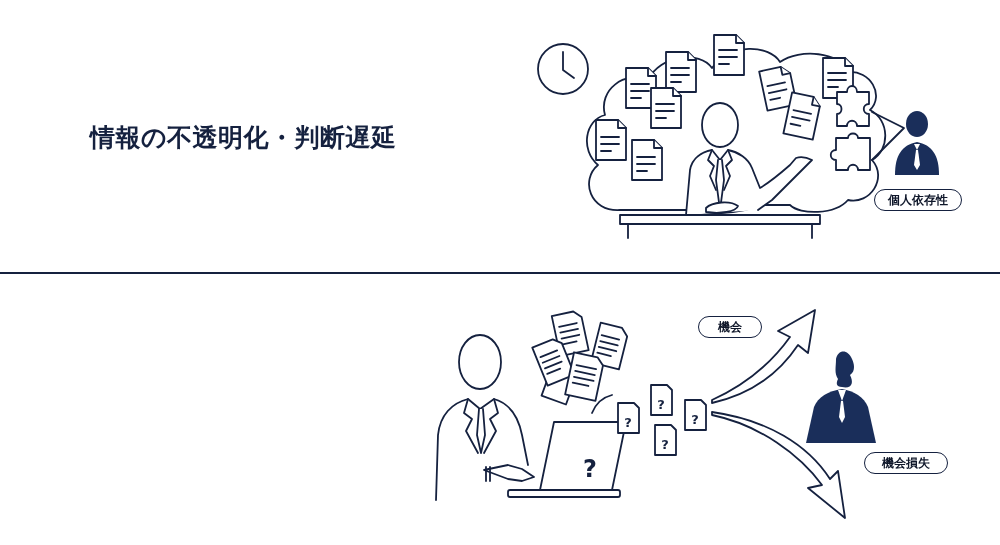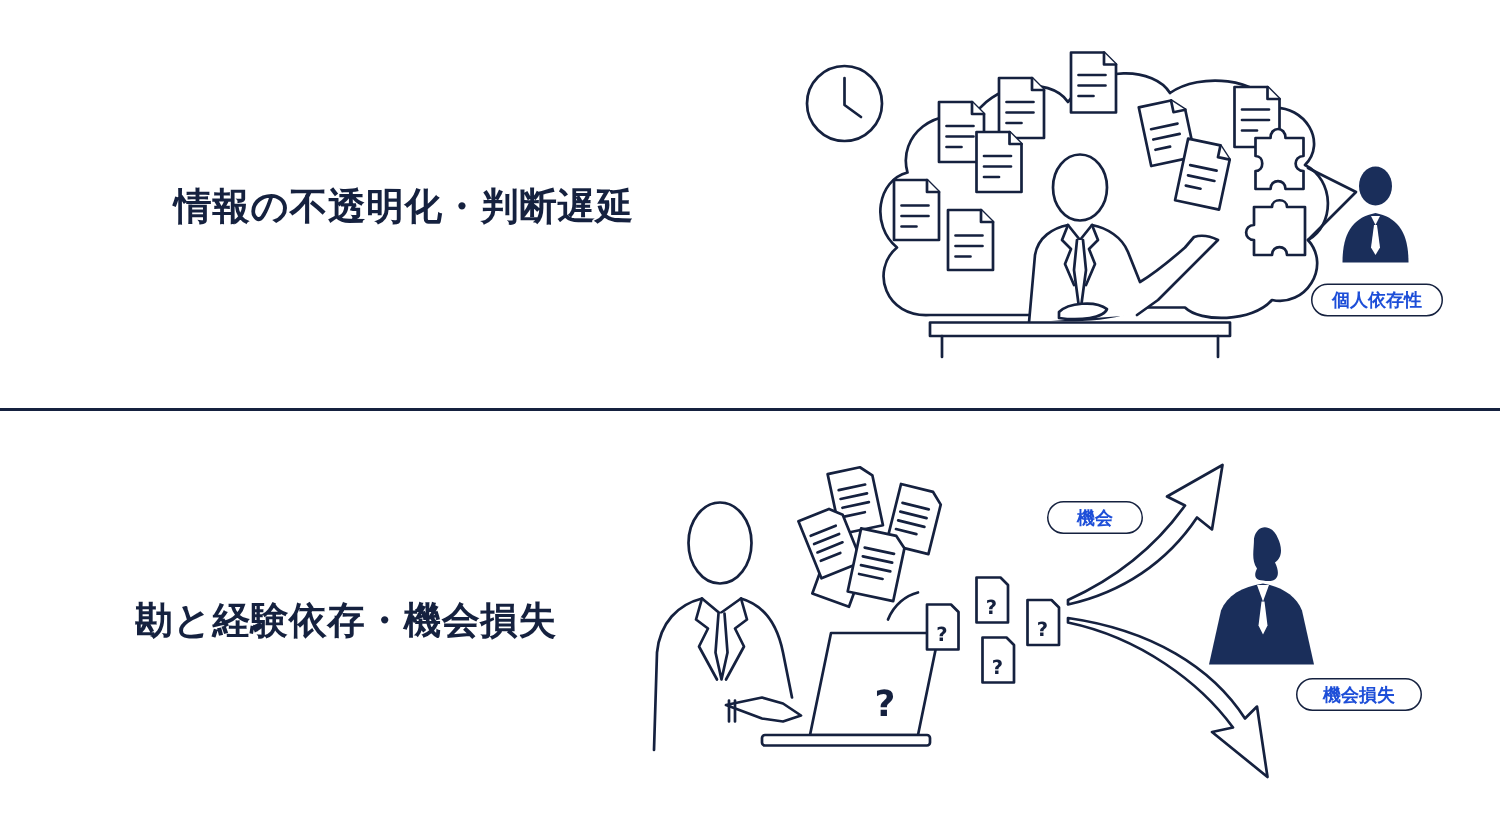--- a/index.html
+++ b/index.html
@@ -3,24 +3,24 @@
 <meta charset="utf-8">
 <style>
   html, body { margin: 0; padding: 0; background: #ffffff; }
   body { width: 1000px; height: 545px; position: relative; overflow: hidden;
          font-family: "DejaVu Sans", "Liberation Sans", sans-serif; color: #15213f; }
   .panel { position: absolute; left: 0; width: 1000px; }
   #panel-top { top: 0; height: 270px; }
   #panel-bottom { top: 275px; height: 270px; }
   .divider { position: absolute; left: 0; top: 272px; width: 1000px; height: 2px; background: #15213f; }
   .heading { position: absolute; font-weight: bold; font-size: 25px; letter-spacing: 0.5px; color: #15213f; white-space: nowrap; }
-  #heading-top { left: 90px; top: 121px; margin-left: 26px; }
+  #heading-top { left: 90px; top: 121px; }
   #heading-bottom { left: 90px; top: 122px; }
   .pill { position: absolute; border: 1.6px solid #15213f; border-radius: 12px; background: #fff;
-          font-size: 12px; font-weight: bold; color: #1d4ed8; text-align: center; line-height: 20px; height: 20px; white-space: nowrap; }
+          font-size: 12px; font-weight: bold; color: #0f172a; text-align: center; line-height: 20px; height: 20px; white-space: nowrap; }
   svg.art { position: absolute; left: 0; top: 0; overflow: visible; }
 </style>
 </head>
 <body>
 
 <div class="panel" id="panel-top">
   <div class="heading" id="heading-top">情報の不透明化・判断遅延</div>
 
   <svg class="art" width="1000" height="270" viewBox="0 0 1000 270">
     <g fill="none" stroke="#15213f" stroke-width="1.8" stroke-linejoin="round" stroke-linecap="round">
@@ -120,21 +120,20 @@
       <path d="M916 150 L914 165 L917 170 L920 165 L918 150 Z" fill="#fff"></path>
     </g>
   </svg>
 
   <div class="pill" style="left:874px; top:189px; width:86px;">個人依存性</div>
 </div>
 
 <div class="divider"></div>
 
 <div class="panel" id="panel-bottom">
-  <div class="heading" id="heading-bottom">勘と経験依存・機会損失</div>
 
   <svg class="art" width="1000" height="270" viewBox="0 0 1000 270">
     <g fill="none" stroke="#15213f" stroke-width="1.8" stroke-linejoin="round" stroke-linecap="round">
 
       <g fill="#fff">
         <ellipse cx="480" cy="87" rx="21" ry="27"></ellipse>
         <path d="M436 225 L438 160 C440 140 452 128 468 124 L480 134 L494 124 C508 128 518 140 522 160 L528 190"></path>
         <path d="M468 124 L464 138 L472 144 L466 156 L478 178 M494 124 L498 138 L490 144 L496 156 L484 178"></path>
         <path d="M479 134 L477 160 L481 178 L485 160 L483 134"></path>
         <path d="M484 195 L508 190 L522 194 L534 202 L522 206 L508 204 Z"></path>
@@ -197,15 +196,15 @@
     </g>
 
     <g fill="#1a2e5a">
       <path d="M836 84 C836 92 834 98 838 104 C836 108 836 112 842 112 C852 114 854 108 850 100 C856 96 854 88 852 84 C848 74 838 74 836 84 Z"></path>
       <path d="M806 168 L814 132 C818 122 828 116 842 114 C854 116 864 122 868 132 L876 168 Z"></path>
       <path d="M838 115 L842 126 L846 115 Z" fill="#fff"></path>
       <path d="M841 126 L839 142 L842 148 L845 142 L843 126 Z" fill="#fff"></path>
     </g>
   </svg>
 
-  <div class="pill" style="left:698px; top:59px; width:62px;">機会</div>
+  <div class="pill" style="left:698px; top:41px; width:62px;">機会</div>
   <div class="pill" style="left:864px; top:177px; width:82px;">機会損失</div>
 </div>
 
 </body></html>

